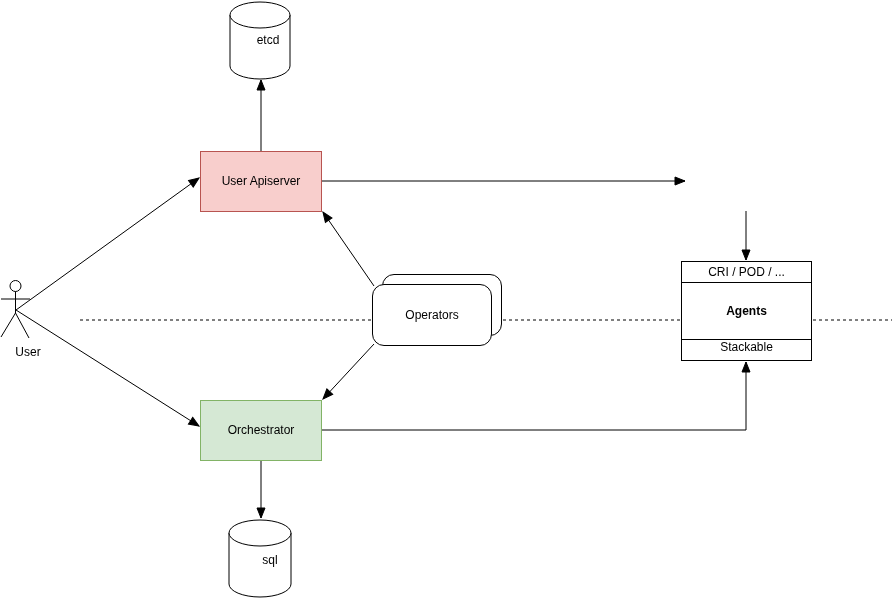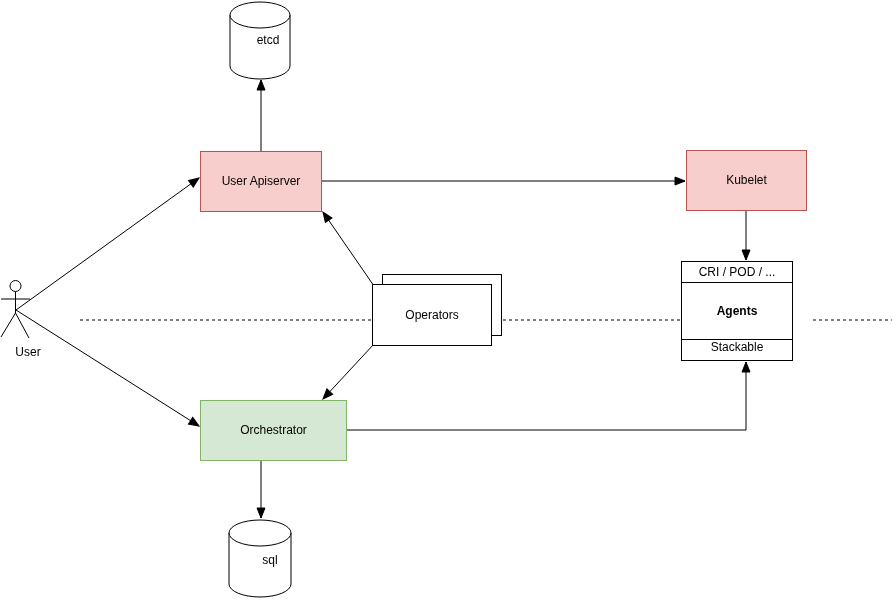--- a/index.html
+++ b/index.html
@@ -22,21 +22,21 @@
     box-sizing: border-box;
     display: flex;
     align-items: center;
     justify-content: center;
     text-align: center;
     line-height: 1.2;
   }
   .pink  { background: var(--pink-fill, #f8cecc);  border: 1px solid var(--pink-border, #b85450); }
   .green { background: var(--green-fill, #d5e8d4); border: 1px solid var(--green-border, #82b366); }
   .plain { background: #ffffff; border: 1px solid var(--line, #000); }
-  .rounded { border-radius: 0; }
+  .rounded { border-radius: 12px; }
   .stack {
     position: absolute;
     box-sizing: border-box;
     background: #ffffff;
     border: 1px solid var(--line, #000);
     display: flex;
     flex-direction: column;
     text-align: center;
   }
   .stack-header {
@@ -101,29 +101,26 @@
 
   <div class="node plain rounded" style="left:382px; top:274px; width:120px; height:62px;"></div>
   <div class="node plain rounded" style="left:372px; top:284px; width:120px; height:62px;">
     <span>Operators</span>
   </div>
 
   <div class="node pink" style="left:200px; top:151px; width:122px; height:61px;">
     <span>User Apiserver</span>
   </div>
 
-  <div class="node pink" style="left:686px; top:150px; width:121px; height:61px;">
-    <span>Kubelet</span>
-  </div>
 
-  <div class="node green" style="left:200px; top:400px; width:147px; height:61px;">
+  <div class="node green" style="left:200px; top:400px; width:122px; height:61px;">
     <span>Orchestrator</span>
   </div>
 
-  <div class="stack" style="left:681px; top:261px; width:112px; height:100px;">
+  <div class="stack" style="left:681px; top:261px; width:131px; height:100px;">
     <div class="stack-header">
       <span>CRI / POD / ...</span>
     </div>
     <div class="stack-body">
       <span>Agents</span>
     </div>
     <div class="stack-footer">
       <span>Stackable</span>
     </div>
   </div>

